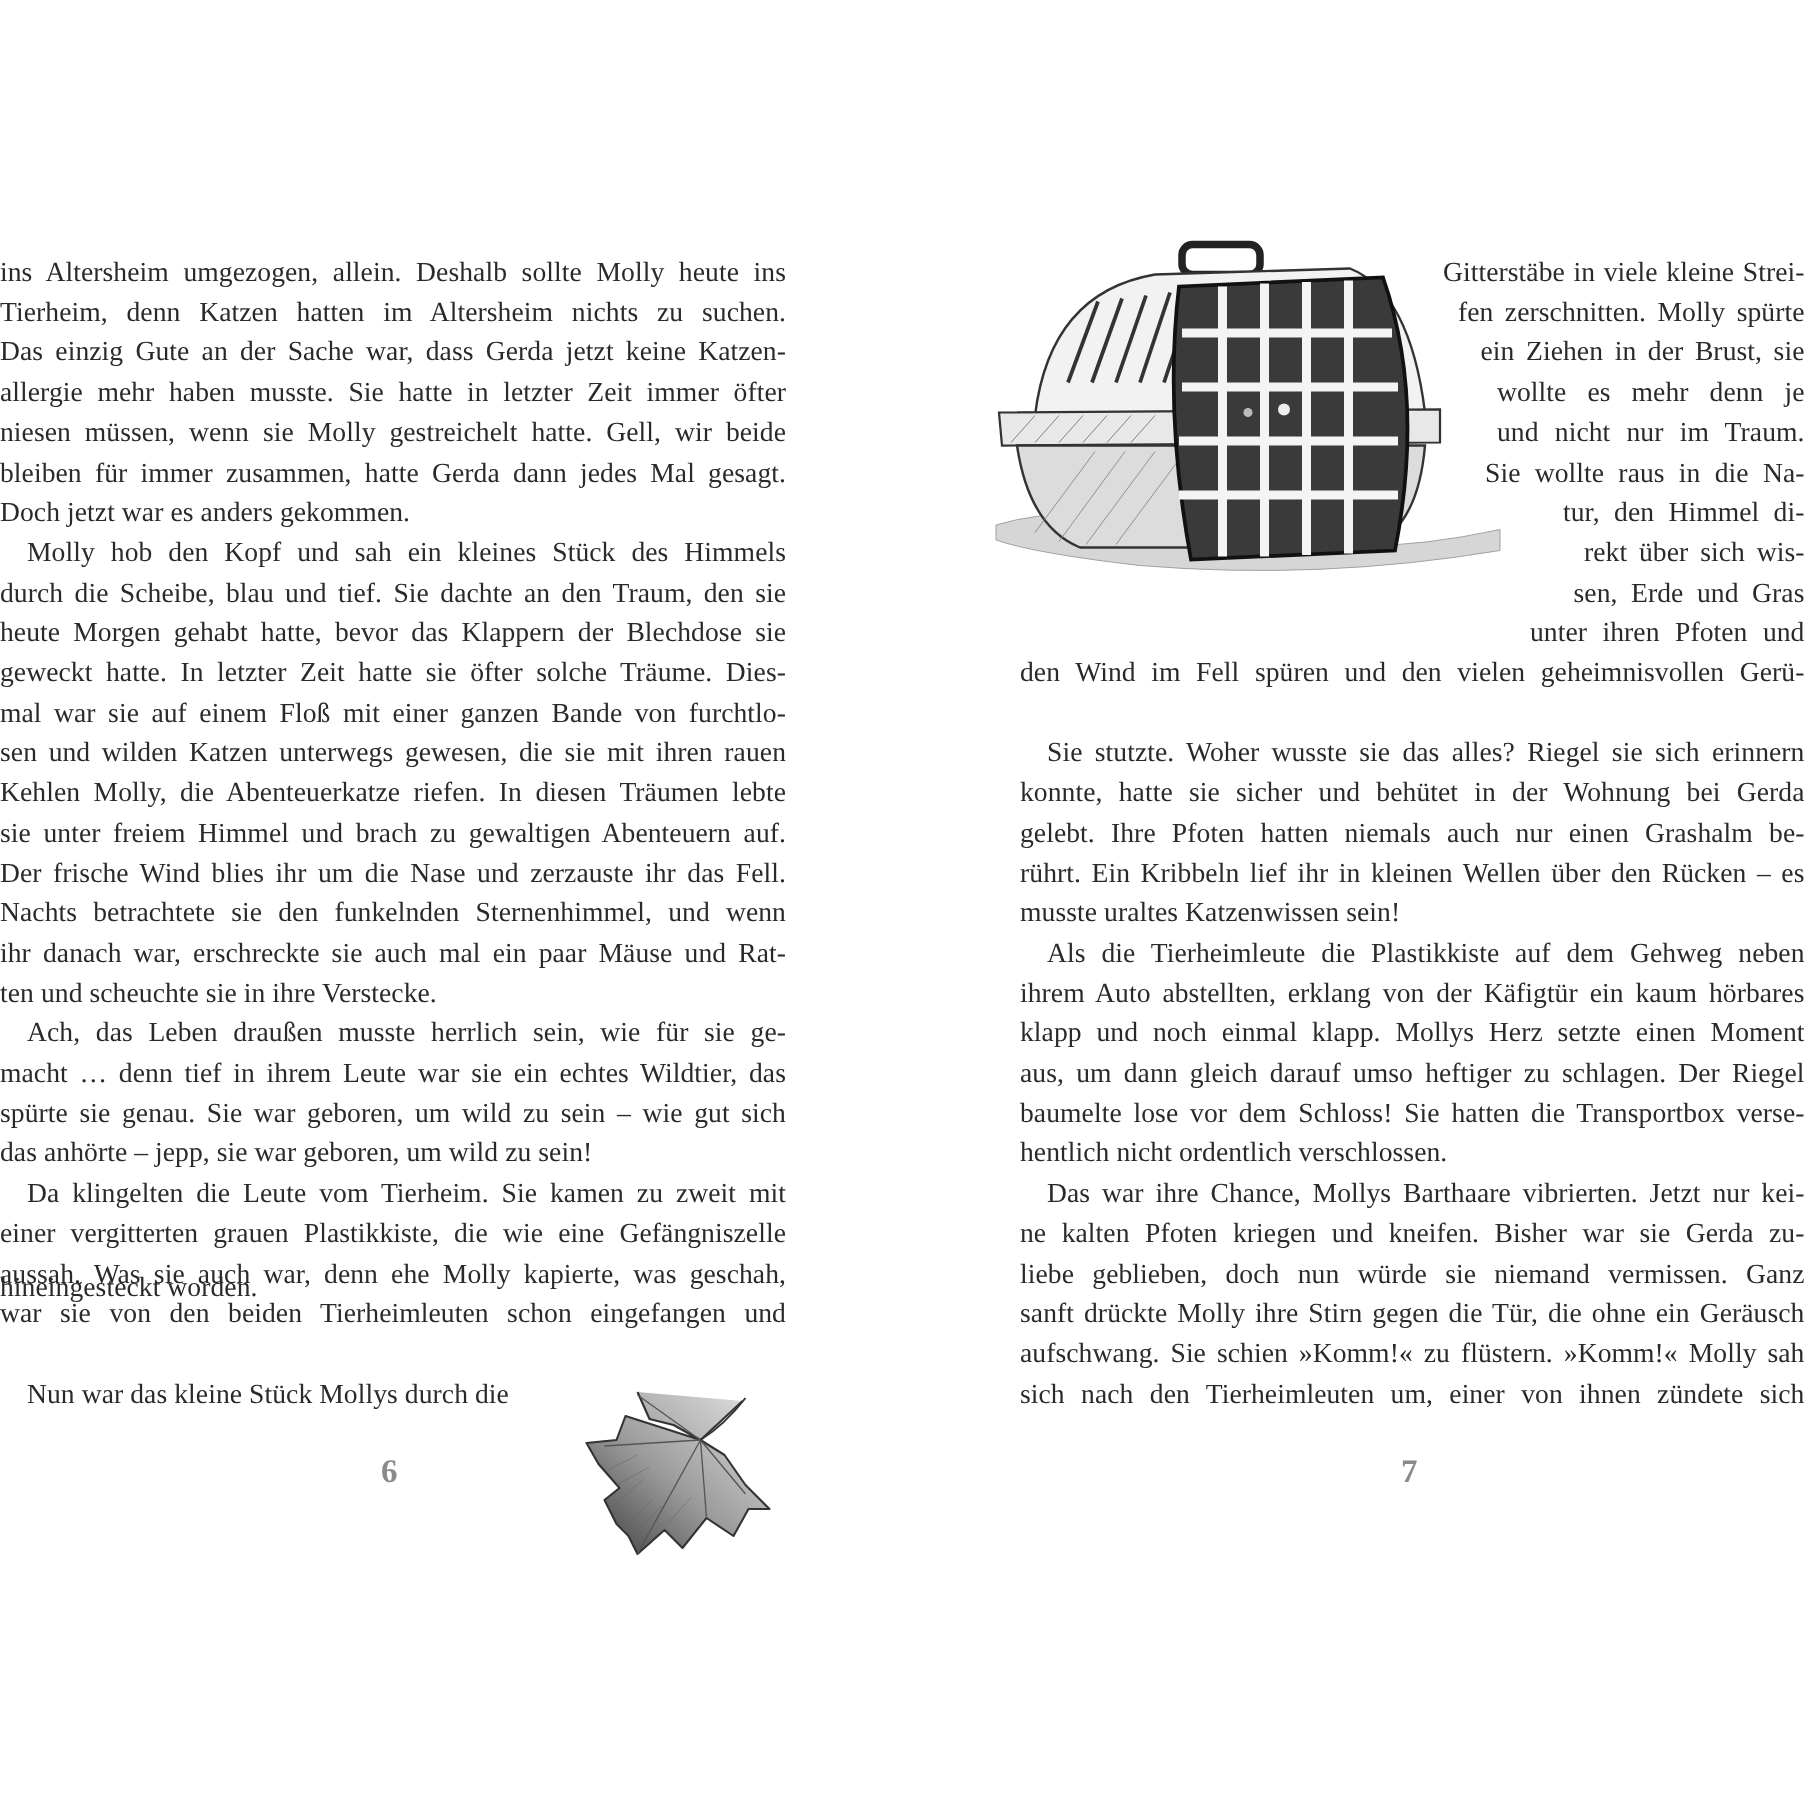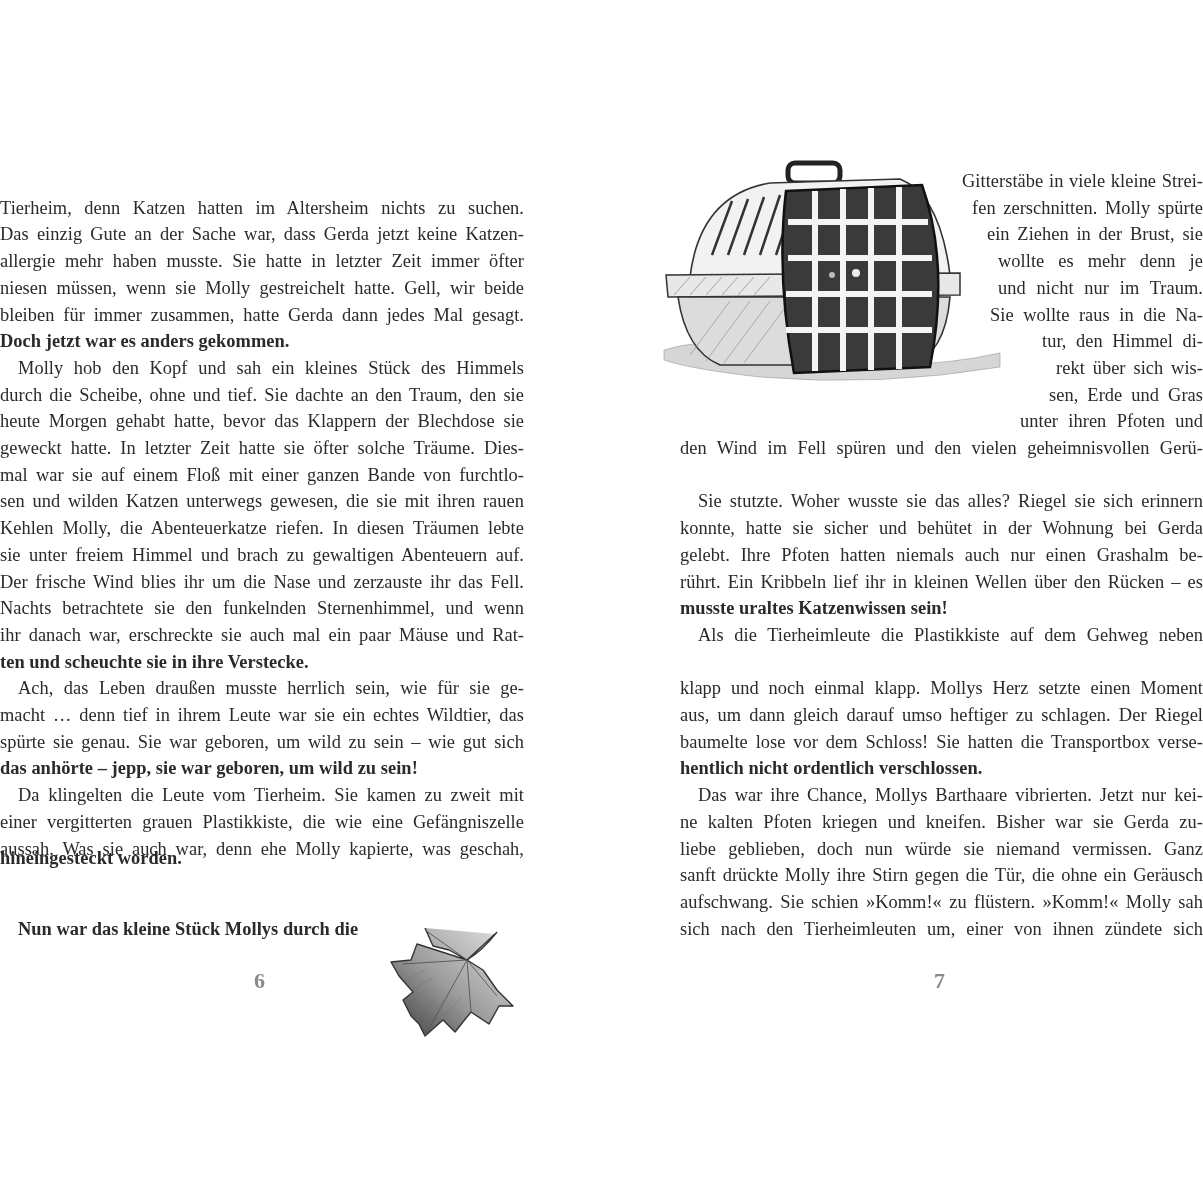--- a/index.html
+++ b/index.html
@@ -13,63 +13,65 @@
     height: 27px;
     font-family: "Liberation Serif", "DejaVu Serif", serif;
     font-size: 18.4px;
     line-height: 27px;
     color: #2a2a2a;
     white-space: nowrap;
     text-align: justify;
     text-align-last: justify;
     letter-spacing: 0.05px;
   }
-  .line.last { text-align-last: left; font-weight: bold; }
+  .line.last { text-align-last: left; }
   .line.indent { text-indent: 18px; }
   .line .it { }
   .folio {
     position: absolute;
     font-family: "Liberation Serif", "DejaVu Serif", serif;
     font-weight: bold;
     font-size: 22px;
     color: #8a8a8a;
   }
   .illus { position: absolute; }
 </style>
 </head>
 <body>
 
 <div class="spread">
 
   <div class="page page-left">
+    <div class="line" style="left:0;width:524px;top:168px">ins Altersheim umgezogen, allein. Deshalb sollte Molly heute ins</div>
     <div class="line" style="left:0;width:524px;top:194.7px">Tierheim, denn Katzen hatten im Altersheim nichts zu suchen.</div>
     <div class="line" style="left:0;width:524px;top:221.4px">Das einzig Gute an der Sache war, dass Gerda jetzt keine Katzen-</div>
     <div class="line" style="left:0;width:524px;top:248.1px">allergie mehr haben musste. Sie hatte in letzter Zeit immer öfter</div>
     <div class="line" style="left:0;width:524px;top:274.8px"><span>niesen müssen, wenn sie Molly gestreichelt hatte. </span><span class="it">Gell, wir beide</span></div>
     <div class="line" style="left:0;width:524px;top:301.5px"><span class="it">bleiben für immer zusammen,</span><span> hatte Gerda dann jedes Mal gesagt.</span></div>
     <div class="line last" style="left:0;width:524px;top:328.2px">Doch jetzt war es anders gekommen.</div>
     <div class="line indent" style="left:0;width:524px;top:354.9px">Molly hob den Kopf und sah ein kleines Stück des Himmels</div>
-    <div class="line" style="left:0;width:524px;top:381.6px">durch die Scheibe, ohne und tief. Sie dachte an den Traum, den sie</div>
+    <div class="line" style="left:0;width:524px;top:381.6px">durch die Scheibe, blau und tief. Sie dachte an den Traum, den sie</div>
     <div class="line" style="left:0;width:524px;top:408.3px">heute Morgen gehabt hatte, bevor das Klappern der Blechdose sie</div>
     <div class="line" style="left:0;width:524px;top:435px">geweckt hatte. In letzter Zeit hatte sie öfter solche Träume. Dies-</div>
     <div class="line" style="left:0;width:524px;top:461.7px">mal war sie auf einem Floß mit einer ganzen Bande von furchtlo-</div>
     <div class="line" style="left:0;width:524px;top:488.4px">sen und wilden Katzen unterwegs gewesen, die sie mit ihren rauen</div>
     <div class="line" style="left:0;width:524px;top:515.1px"><span>Kehlen </span><span class="it">Molly, die Abenteuerkatze</span><span> riefen. In diesen Träumen lebte</span></div>
     <div class="line" style="left:0;width:524px;top:541.8px">sie unter freiem Himmel und brach zu gewaltigen Abenteuern auf.</div>
     <div class="line" style="left:0;width:524px;top:568.5px">Der frische Wind blies ihr um die Nase und zerzauste ihr das Fell.</div>
     <div class="line" style="left:0;width:524px;top:595.2px">Nachts betrachtete sie den funkelnden Sternenhimmel, und wenn</div>
     <div class="line" style="left:0;width:524px;top:621.9px">ihr danach war, erschreckte sie auch mal ein paar Mäuse und Rat-</div>
     <div class="line last" style="left:0;width:524px;top:648.6px">ten und scheuchte sie in ihre Verstecke.</div>
     <div class="line indent" style="left:0;width:524px;top:675.3px">Ach, das Leben draußen musste herrlich sein, wie für sie ge-</div>
     <div class="line" style="left:0;width:524px;top:702px">macht … denn tief in ihrem Leute war sie ein echtes Wildtier, das</div>
     <div class="line" style="left:0;width:524px;top:728.7px">spürte sie genau. Sie war geboren, um wild zu sein – wie gut sich</div>
     <div class="line last" style="left:0;width:524px;top:755.4px">das anhörte – jepp, sie war geboren, um wild zu sein!</div>
     <div class="line indent" style="left:0;width:524px;top:782.1px">Da klingelten die Leute vom Tierheim. Sie kamen zu zweit mit</div>
     <div class="line" style="left:0;width:524px;top:808.8px">einer vergitterten grauen Plastikkiste, die wie eine Gefängniszelle</div>
     <div class="line" style="left:0;width:524px;top:835.5px">aussah. Was sie auch war, denn ehe Molly kapierte, was geschah,</div>
+    <div class="line" style="left:0;width:524px;top:862.2px">war sie von den beiden Tierheimleuten schon eingefangen und</div>
     <div class="line last" style="left:0;width:524px;top:845px">hineingesteckt worden.</div>
     <div class="line indent last" style="left:0;width:400px;top:915.6px">Nun war das kleine Stück Mollys durch die</div>
 
     <div class="folio" style="left:254px;top:968px">6</div>
 
     <svg class="illus" style="left:385px;top:920px" width="145" height="125" viewBox="0 0 145 125">
       <defs>
         <linearGradient id="leafg" x1="0" y1="1" x2="1" y2="0">
           <stop offset="0" stop-color="#3a3a3a"></stop>
           <stop offset="0.45" stop-color="#9a9a9a"></stop>
@@ -153,20 +155,21 @@
     <div class="line" style="left:376px;width:147px;top:354.9px">rekt über sich wis-</div>
     <div class="line" style="left:369px;width:154px;top:381.6px">sen, Erde und Gras</div>
     <div class="line" style="left:340px;width:183px;top:408.3px">unter ihren Pfoten und</div>
     <div class="line" style="left:0;width:523px;top:435px">den Wind im Fell spüren und den vielen geheimnisvollen Gerü-</div>
     <div class="line indent" style="left:0;width:523px;top:488.4px">Sie stutzte. Woher wusste sie das alles? Riegel sie sich erinnern</div>
     <div class="line" style="left:0;width:523px;top:515.1px">konnte, hatte sie sicher und behütet in der Wohnung bei Gerda</div>
     <div class="line" style="left:0;width:523px;top:541.8px">gelebt. Ihre Pfoten hatten niemals auch nur einen Grashalm be-</div>
     <div class="line" style="left:0;width:523px;top:568.5px">rührt. Ein Kribbeln lief ihr in kleinen Wellen über den Rücken – es</div>
     <div class="line last" style="left:0;width:523px;top:595.2px">musste uraltes Katzenwissen sein!</div>
     <div class="line indent" style="left:0;width:523px;top:621.9px">Als die Tierheimleute die Plastikkiste auf dem Gehweg neben</div>
+    <div class="line" style="left:0;width:523px;top:648.6px">ihrem Auto abstellten, erklang von der Käfigtür ein kaum hörbares</div>
     <div class="line" style="left:0;width:523px;top:675.3px"><span class="it">klapp</span><span> und noch einmal </span><span class="it">klapp.</span><span> Mollys Herz setzte einen Moment</span></div>
     <div class="line" style="left:0;width:523px;top:702px">aus, um dann gleich darauf umso heftiger zu schlagen. Der Riegel</div>
     <div class="line" style="left:0;width:523px;top:728.7px">baumelte lose vor dem Schloss! Sie hatten die Transportbox verse-</div>
     <div class="line last" style="left:0;width:523px;top:755.4px">hentlich nicht ordentlich verschlossen.</div>
     <div class="line indent" style="left:0;width:523px;top:782.1px">Das war ihre Chance, Mollys Barthaare vibrierten. Jetzt nur kei-</div>
     <div class="line" style="left:0;width:523px;top:808.8px">ne kalten Pfoten kriegen und kneifen. Bisher war sie Gerda zu-</div>
     <div class="line" style="left:0;width:523px;top:835.5px">liebe geblieben, doch nun würde sie niemand vermissen. Ganz</div>
     <div class="line" style="left:0;width:523px;top:862.2px">sanft drückte Molly ihre Stirn gegen die Tür, die ohne ein Geräusch</div>
     <div class="line" style="left:0;width:523px;top:888.9px">aufschwang. Sie schien »Komm!« zu flüstern. »Komm!« Molly sah</div>
     <div class="line" style="left:0;width:523px;top:915.6px">sich nach den Tierheimleuten um, einer von ihnen zündete sich</div>

